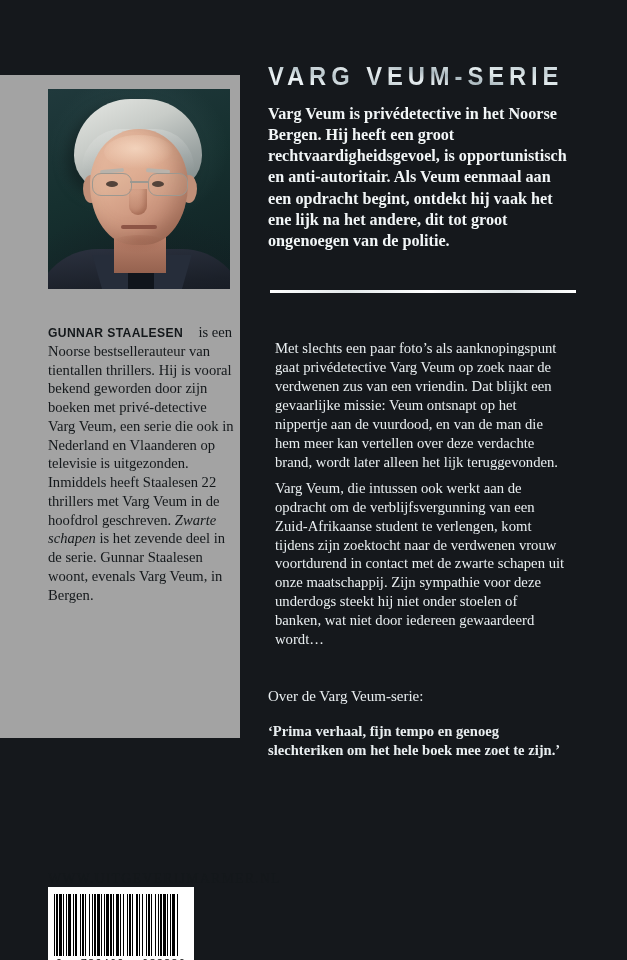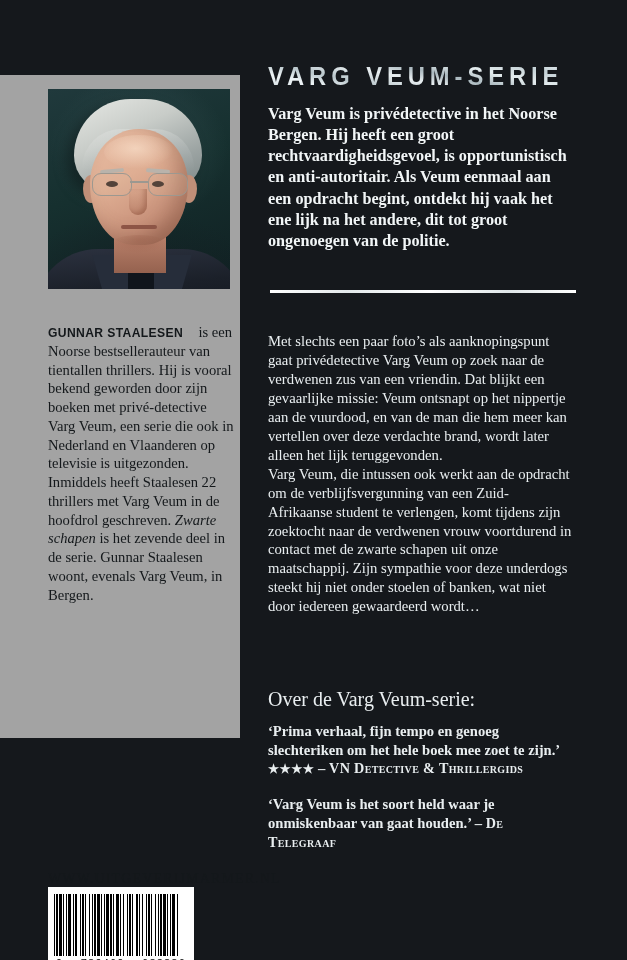--- a/index.html
+++ b/index.html
@@ -291,27 +291,27 @@
   }
   .body-copy {
     position: absolute;
     top: 332px;
     left: 0;
     width: 304px;
     font-size: 14.7px;
     line-height: 1.29;
     color: #e9eef0;
   }
-  .body-copy p { margin: 0; }
+  .body-copy p { margin: 7px; }
 
   .over-label {
     position: absolute;
     top: 688px;
     left: 0;
-    font-size: 20px;
+    font-size: 15px;
     color: #e9eef0;
   }
   .quotes {
     position: absolute;
     top: 722px;
     left: 0;
     width: 306px;
     font-weight: bold;
   }
   .quote {
@@ -474,17 +474,16 @@
     <div class="rule"></div>
 
     <div class="body-copy">
       <p>Met slechts een paar foto’s als aanknopingspunt gaat privédetective Varg Veum op zoek naar de verdwenen zus van een vriendin. Dat blijkt een gevaarlijke missie: Veum ontsnapt op het nippertje aan de vuurdood, en van de man die hem meer kan vertellen over deze verdachte brand, wordt later alleen het lijk teruggevonden.</p>
       <p>Varg Veum, die intussen ook werkt aan de opdracht om de verblijfsvergunning van een Zuid-Afrikaanse student te verlengen, komt tijdens zijn zoektocht naar de verdwenen vrouw voortdurend in contact met de zwarte schapen uit onze maatschappij. Zijn sympathie voor deze underdogs steekt hij niet onder stoelen of banken, wat niet door iedereen gewaardeerd wordt…</p>
     </div>
 
     <div class="over-label">Over de Varg Veum-serie:</div>
 
     <div class="quotes">
-        <div class="quote"><span class="q-text">‘Prima verhaal, fijn tempo en genoeg slechteriken om het hele boek mee zoet te zijn.’ </span><span class="srcline"><span class="stars">★★★★</span><span> – </span><span class="src">VN Detective &amp; Thrillergids</span></span></div>
-        <div class="quote inline-src"><span class="q-text">‘Varg Veum is het soort held waar je onmiskenbaar van gaat houden.’ </span><span class="srcline"><span> – </span><span class="src">De Telegraaf</span></span></div>
+        <div class="quote"><span class="q-text">‘Prima verhaal, fijn tempo en genoeg slechteriken om het hele boek mee zoet te zijn.’ </span></div>
       </div>
   </div>
 </div>
 
 </body></html>

